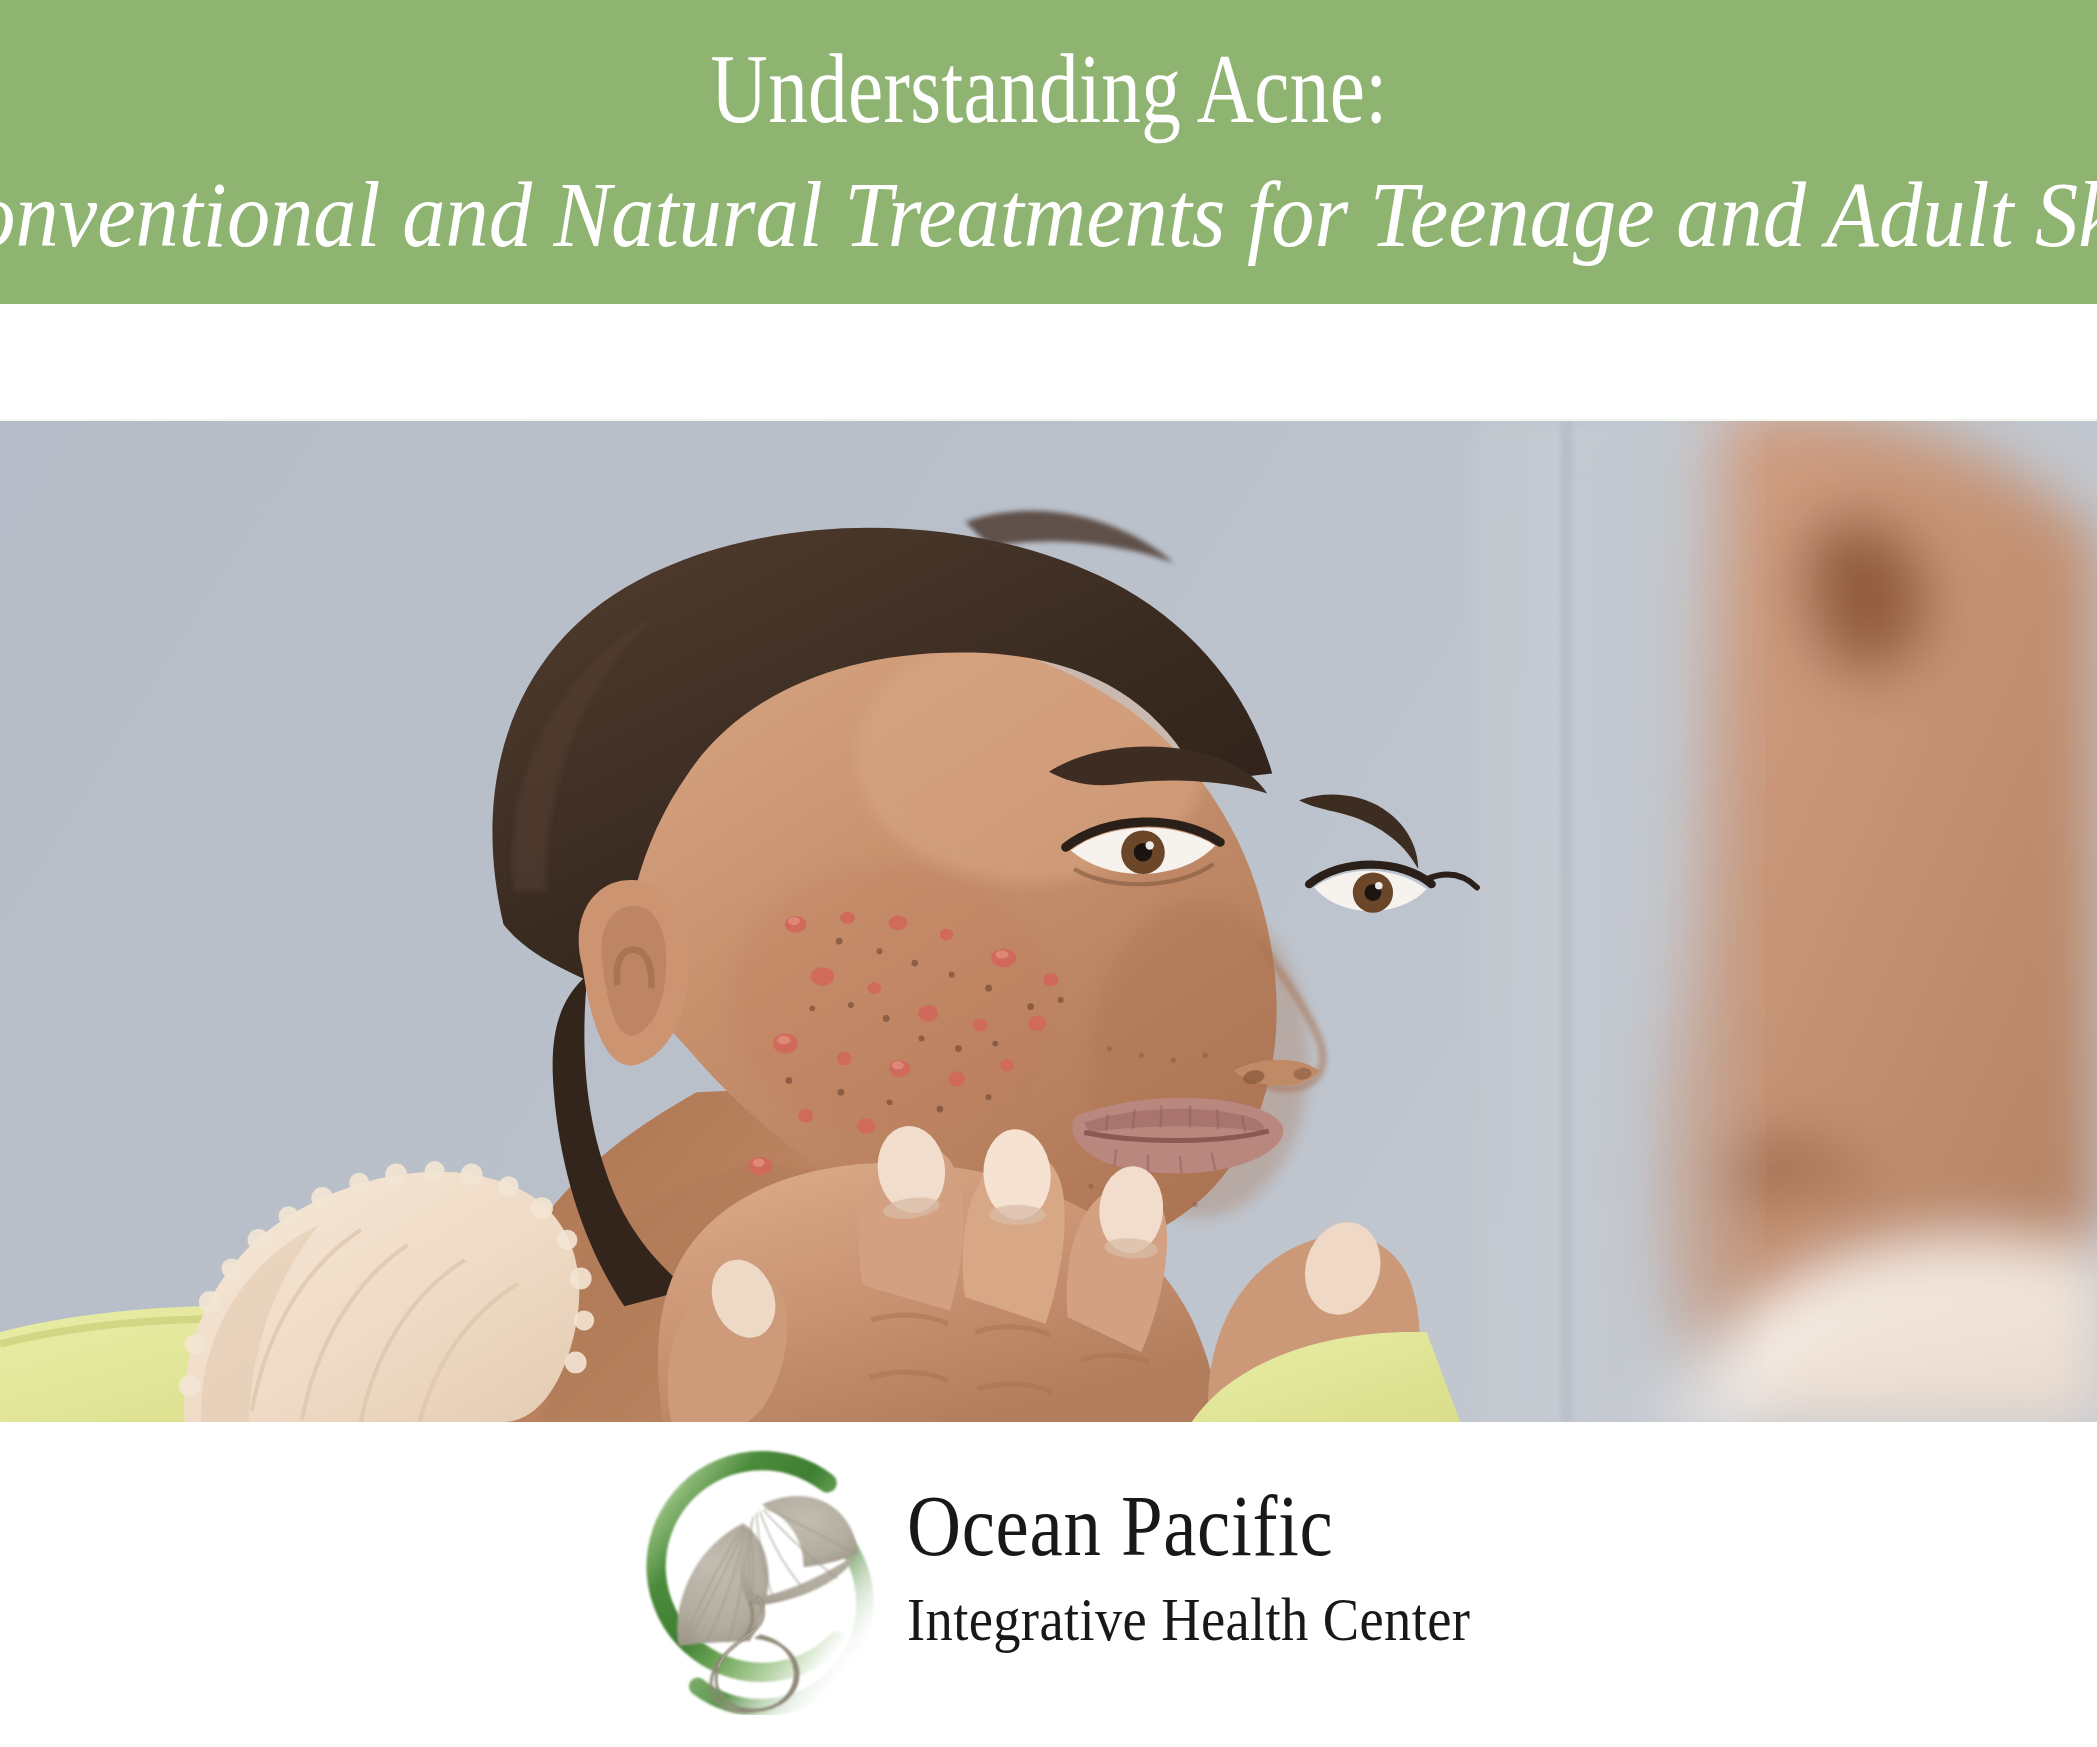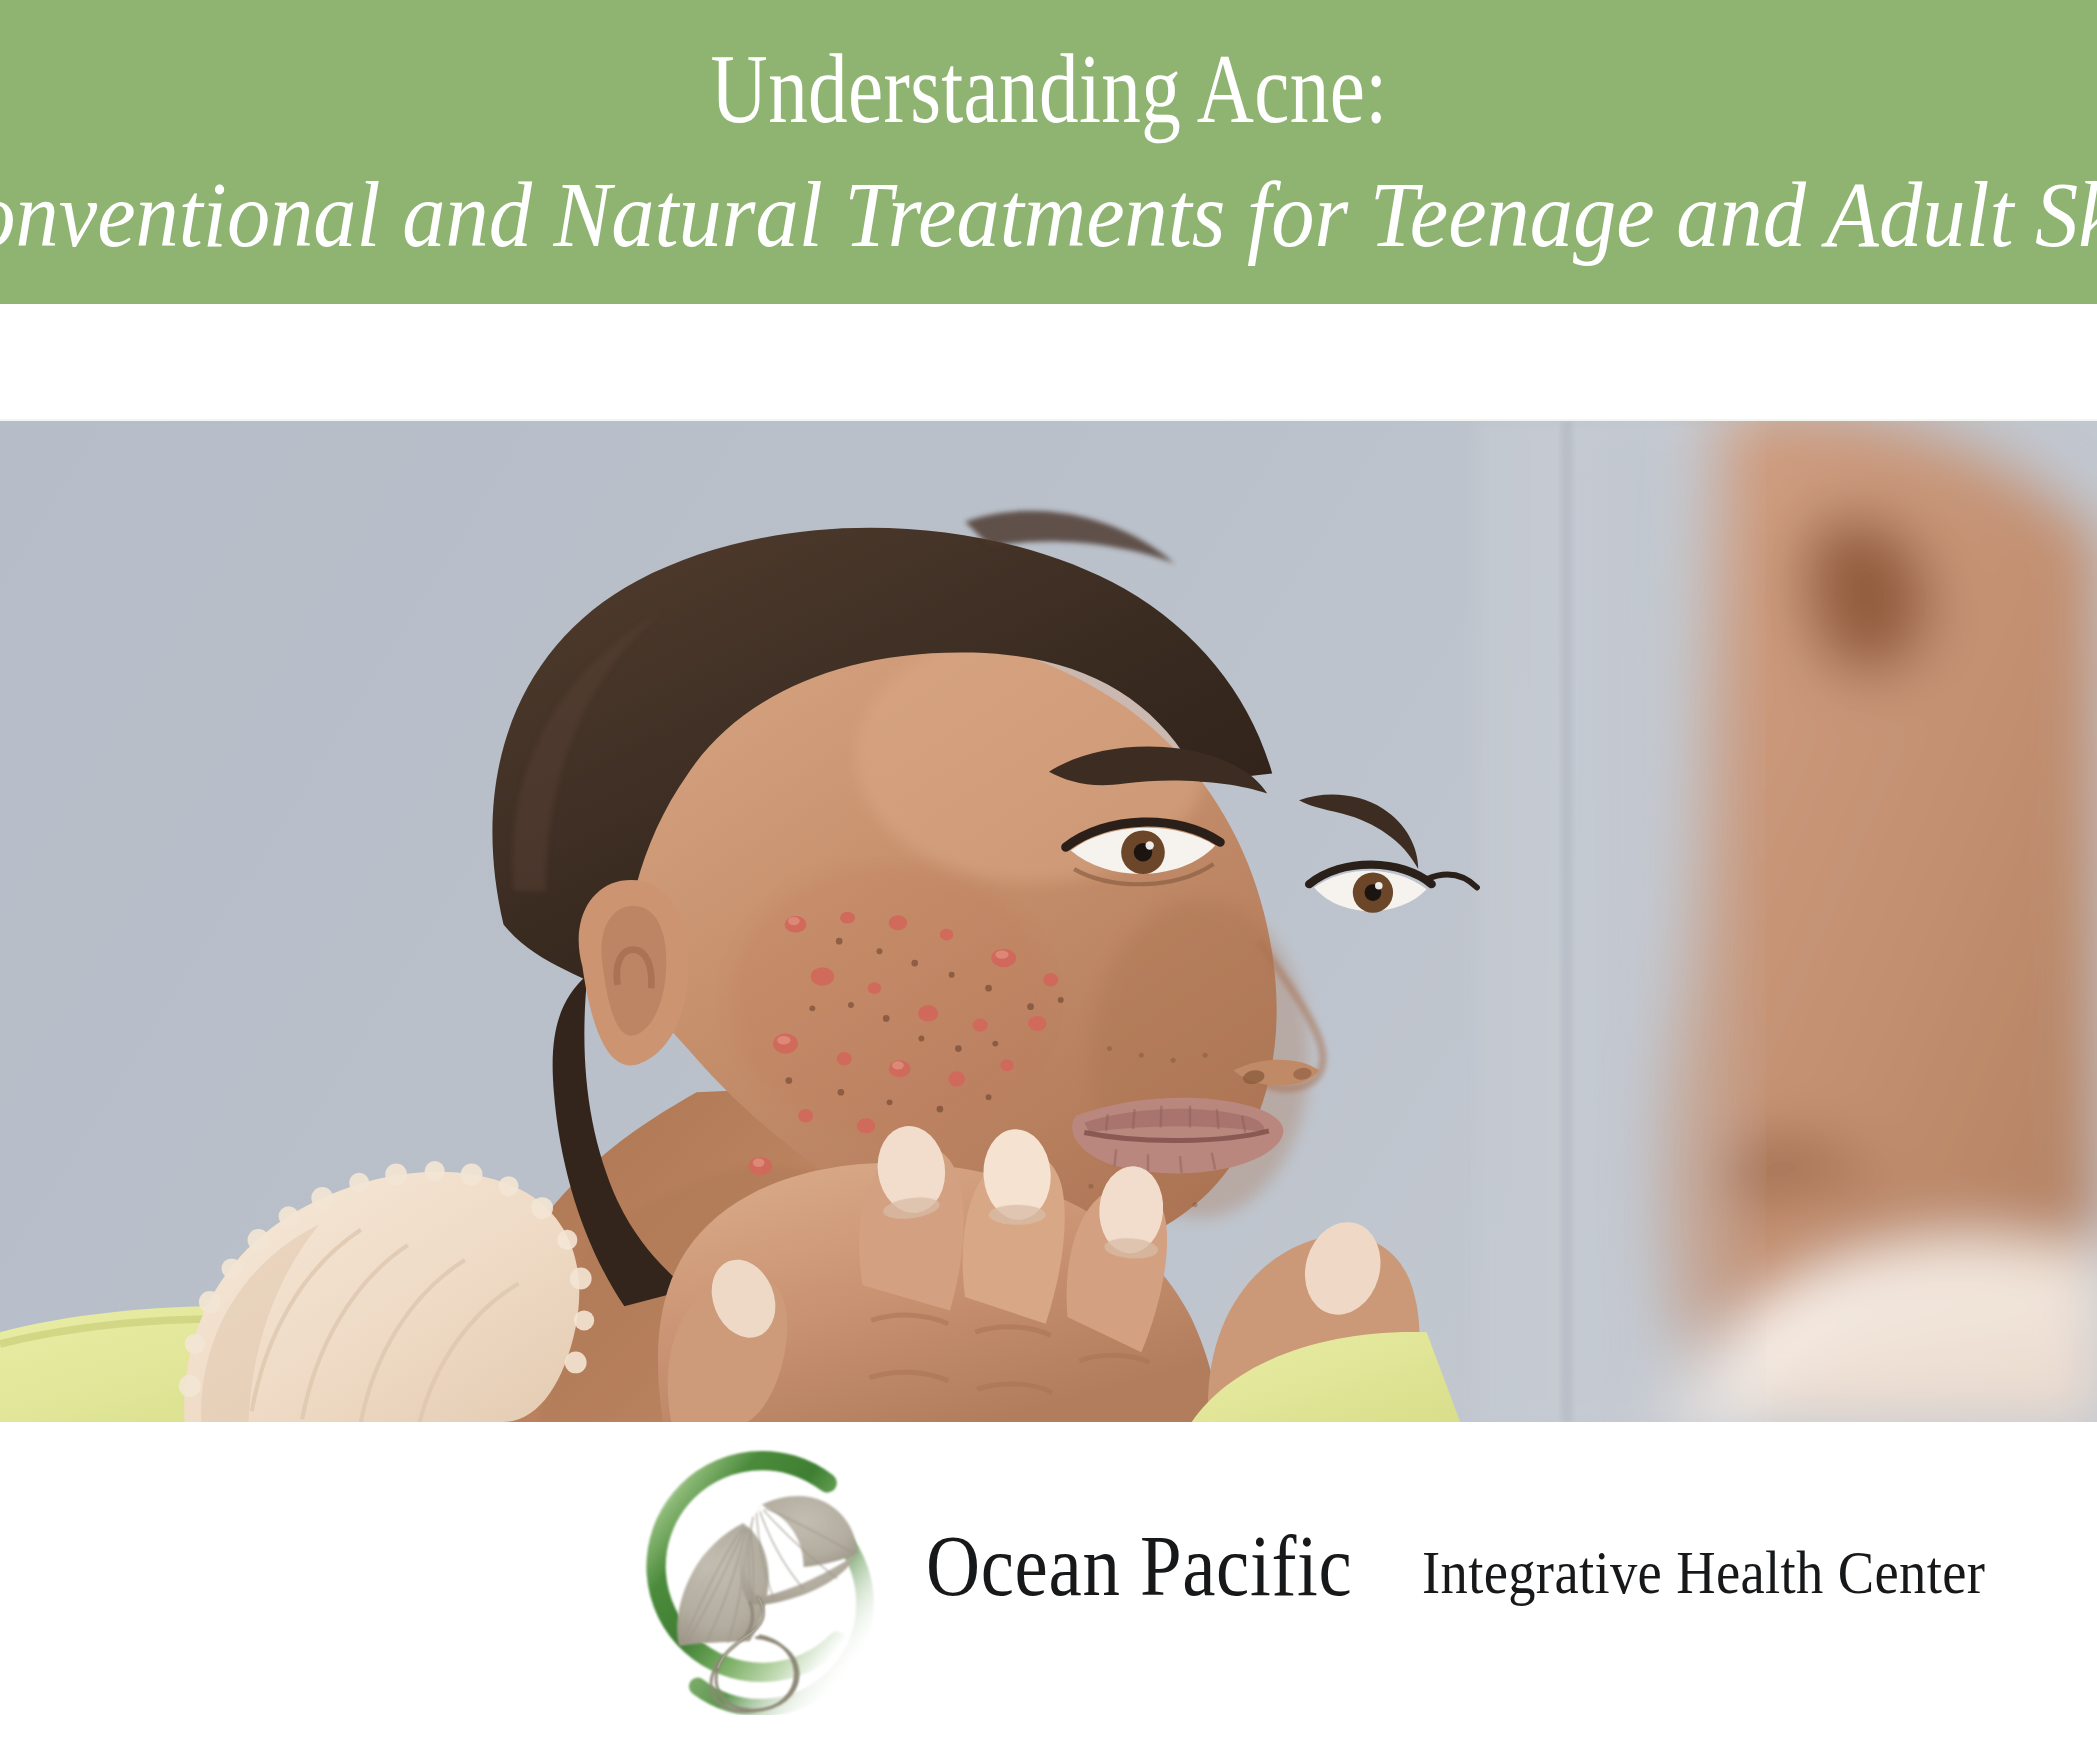--- a/index.html
+++ b/index.html
@@ -94,23 +94,23 @@
     flex-direction: row;
     align-items: center;
   }
   .logo-mark {
     width: 269px;
     height: 269px;
     flex: 0 0 269px;
   }
   .logo-mark svg { display:block; width:100%; height:100%; }
   .logo-words {
-    margin-left: 40px;
+    margin-left: 21px;
     display: flex;
-    flex-direction: row;
+    flex-direction: column;
     justify-content: flex-start;
     padding-bottom: 28.5px;
   }
   .logo-name {
     color: #17181a;
     font-family: "Liberation Serif", serif;
     font-size: 87px;
     line-height: 1.0;
     letter-spacing: 0.8px;
     transform: scaleX(0.86);

